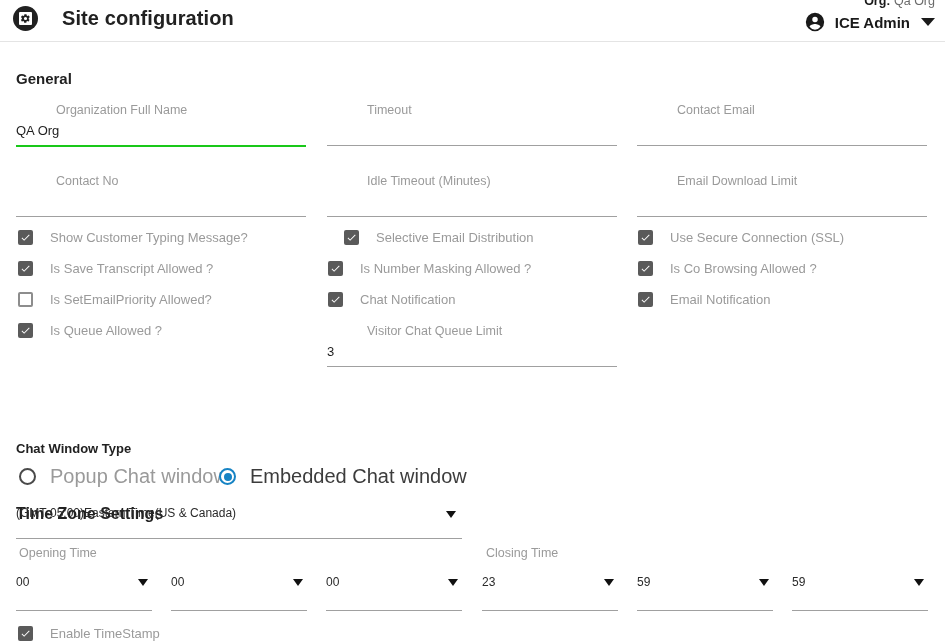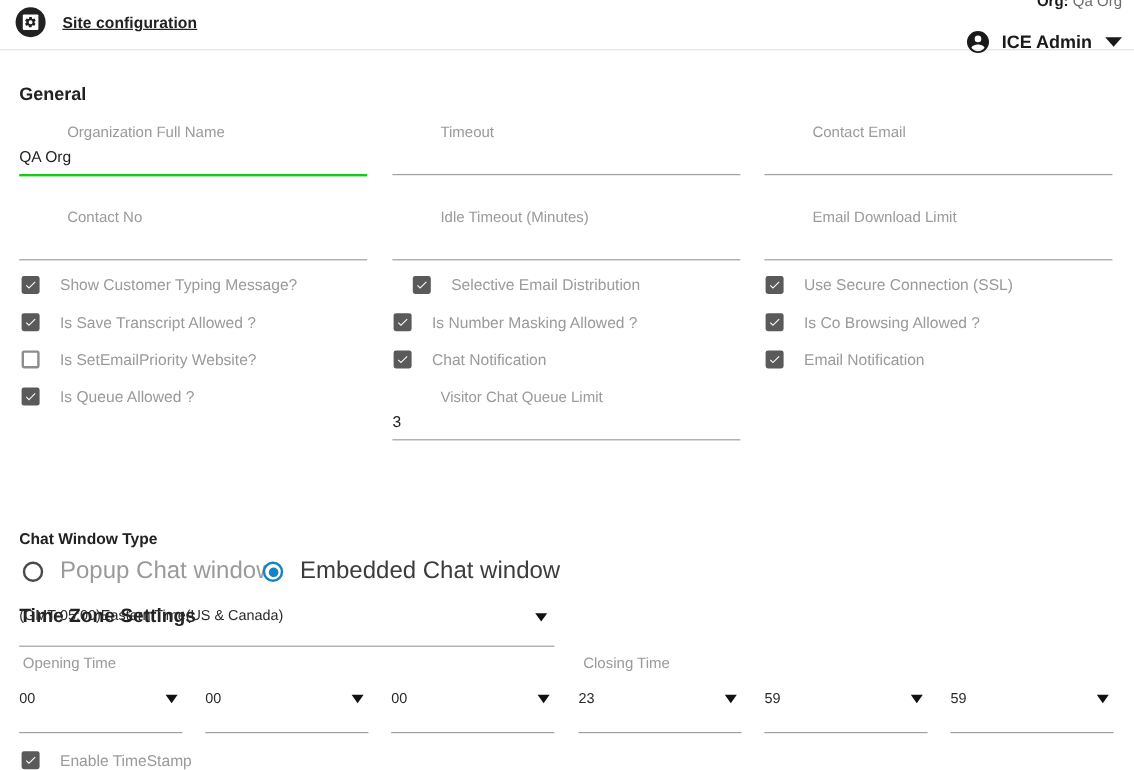--- a/index.html
+++ b/index.html
@@ -21,33 +21,32 @@
   .app-icon {
     width:25px; height:25px; border-radius:50%;
     background:#212121; display:flex; align-items:center; justify-content:center;
   }
   .app-icon .inner {
     width:13px; height:13px; background:#fff; border-radius:1px;
     display:flex; align-items:center; justify-content:center;
   }
   .app-icon svg { display:block; }
   .page-title {
-    margin-left:14px; font-size:13px; font-weight:bold; color:#212121;
+    margin-left:24px; font-size:20px; font-weight:bold; color:#212121;
     letter-spacing:0.1px;
-    text-decoration:underline;
   }
 
   .header-right { position:absolute; right:10px; top:-6px; text-align:right; }
   .org-line {
     font-size:12.5px; color:#555; line-height:14px; height:14px; overflow:hidden;
     white-space:nowrap;
   }
   .org-line b { color:#1a1a1a; font-weight:bold; }
   .org-line span.orgval { color:#6b6b6b; }
-  .user-row { display:flex; align-items:center; justify-content:flex-end; margin-top:16px; }
+  .user-row { display:flex; align-items:center; justify-content:flex-end; margin-top:3px; }
   .avatar-icon { width:22px; height:22px; }
   .user-name { font-size:15px; font-weight:bold; color:#1a1a1a; margin-left:9px; }
   .caret-down {
     margin-left:11px; width:0;height:0;
     border-left:7px solid transparent; border-right:7px solid transparent;
     border-top:8px solid #1a1a1a;
   }
 
   
   .body { position:absolute; left:0; top:42px; width:945px; }
@@ -194,21 +193,21 @@
     <div class="cbrow" style="left:18px; top:219px">
       <span class="cbox on">
         <svg width="11" height="11" viewBox="0 0 24 24">
             <path fill="#fff" d="M9 16.2 4.8 12l-1.4 1.4L9 19 21 7l-1.4-1.4z"></path>
           </svg>
       </span>
       <span class="cblabel">Is Save Transcript Allowed ?</span>
     </div>
     <div class="cbrow" style="left:18px; top:250px">
       <span class="cbox off"></span>
-      <span class="cblabel">Is SetEmailPriority Website?</span>
+      <span class="cblabel">Is SetEmailPriority Allowed?</span>
     </div>
     <div class="cbrow" style="left:18px; top:281px">
       <span class="cbox on">
         <svg width="11" height="11" viewBox="0 0 24 24">
             <path fill="#fff" d="M9 16.2 4.8 12l-1.4 1.4L9 19 21 7l-1.4-1.4z"></path>
           </svg>
       </span>
       <span class="cblabel">Is Queue Allowed ?</span>
     </div>
 

